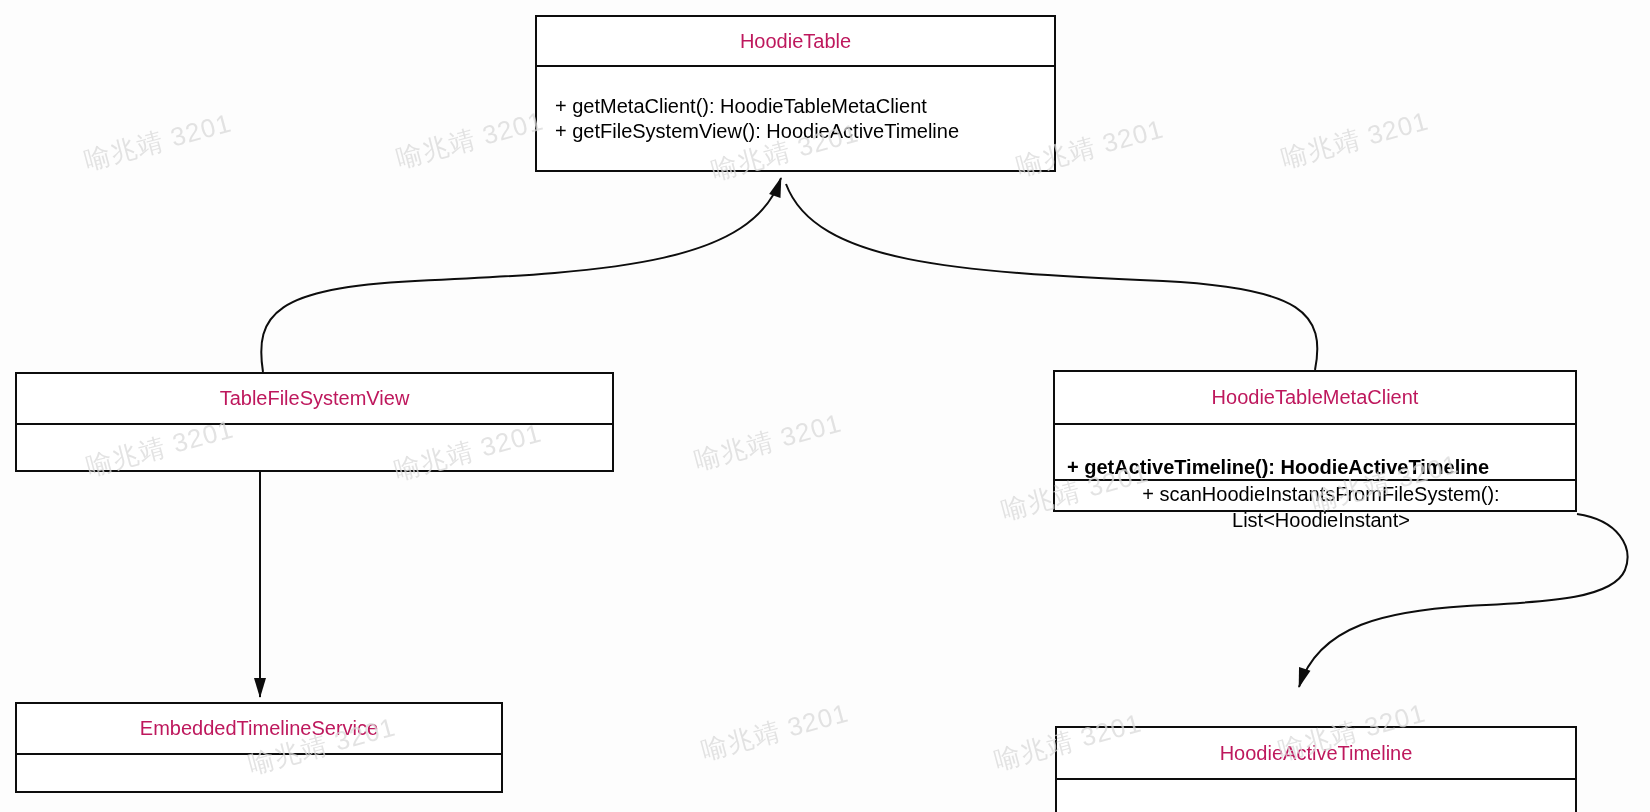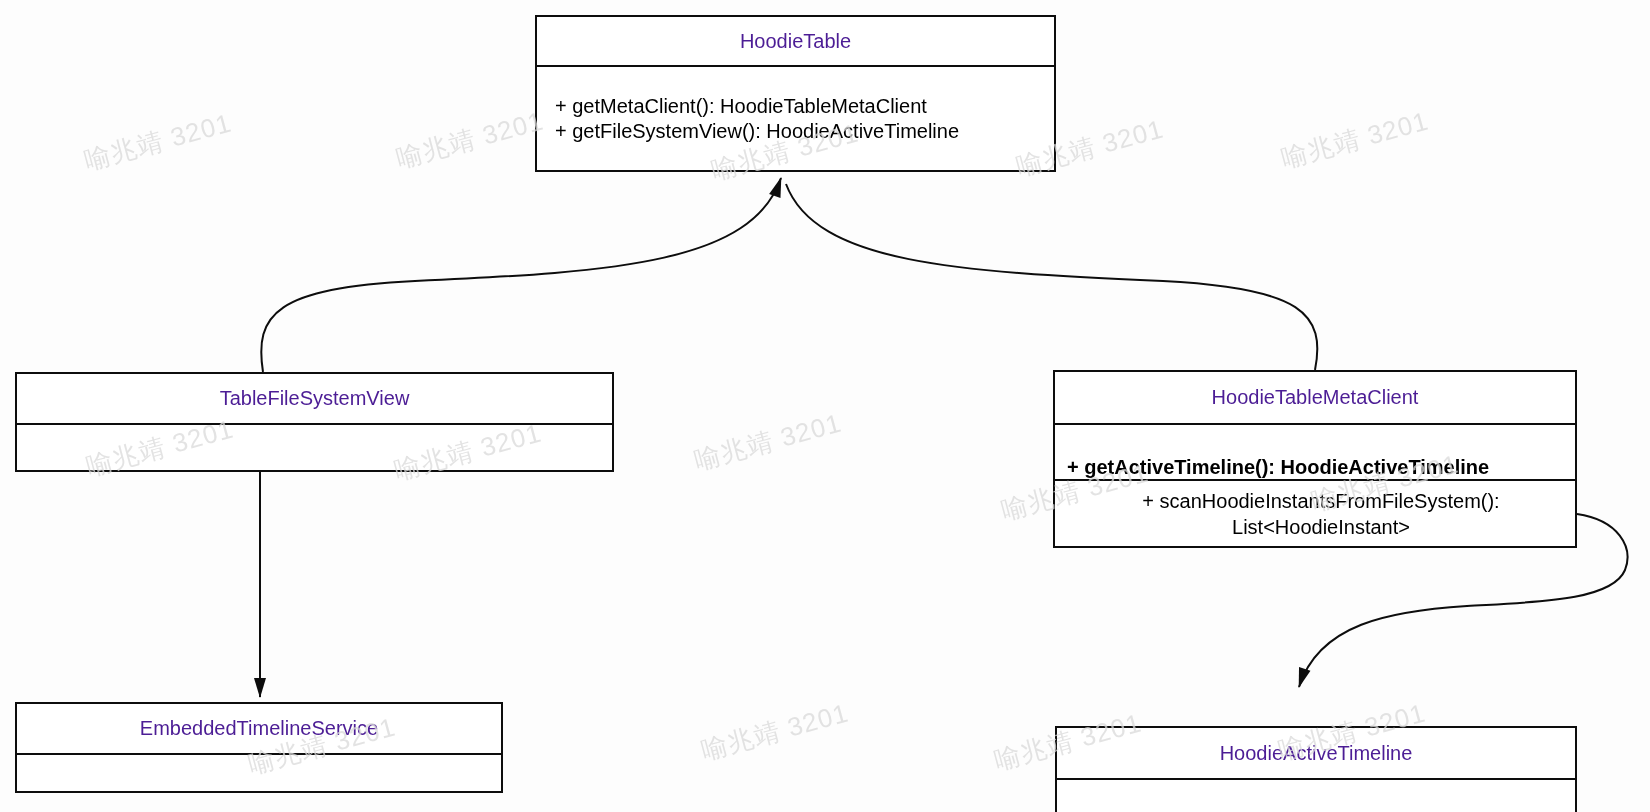--- a/index.html
+++ b/index.html
@@ -17,21 +17,21 @@
   .uml-class{
     position:absolute;
     background:#ffffff;
     border:2px solid #0d0d0d;
     box-sizing:border-box;
     display:flex;
     flex-direction:column;
   }
   .uml-title{
     display:flex;align-items:center;justify-content:center;
-    font-size:20px;color:#4c1d95;
+    font-size:20px;color:#be185d;
     border-bottom:2px solid #0d0d0d;
     box-sizing:border-box;
     flex:0 0 auto;
   }
   .uml-compartment{
     box-sizing:border-box;
     display:flex;flex-direction:column;justify-content:center;
     font-size:20px;color:#000;
     flex:1 1 auto;
   }
@@ -82,21 +82,21 @@
       <div class="uml-method">+ getMetaClient(): HoodieTableMetaClient</div>
       <div class="uml-method">+ getFileSystemView(): HoodieActiveTimeline</div>
     </div>
   </div>
 
   <div class="uml-class" style="left:15px;top:372px;width:599px;height:100px;">
     <div class="uml-title" style="height:51px;">TableFileSystemView</div>
     <div class="uml-compartment"></div>
   </div>
 
-  <div class="uml-class" style="left:1053px;top:370px;width:524px;height:178px;">
+  <div class="uml-class" style="left:1053px;top:370px;width:524px;height:142px;">
     <div class="uml-title" style="height:53px;">HoodieTableMetaClient</div>
     <div class="uml-compartment" style="flex:0 0 51px;padding-left:12px;">
       <div class="uml-method bold">+ getActiveTimeline(): HoodieActiveTimeline</div>
     </div>
     <div class="uml-compartment bordered" style="padding-left:12px;line-height:26px;text-align:center;">
       <div class="uml-method">+ scanHoodieInstantsFromFileSystem():</div>
       <div class="uml-method">List&lt;HoodieInstant&gt;</div>
     </div>
   </div>
 

